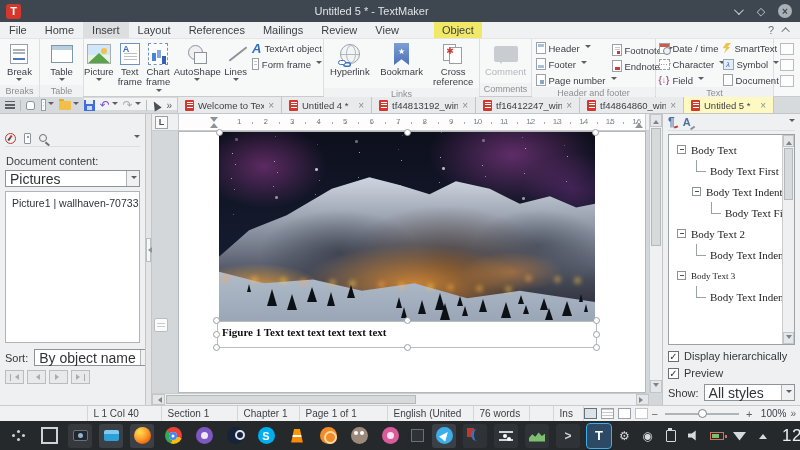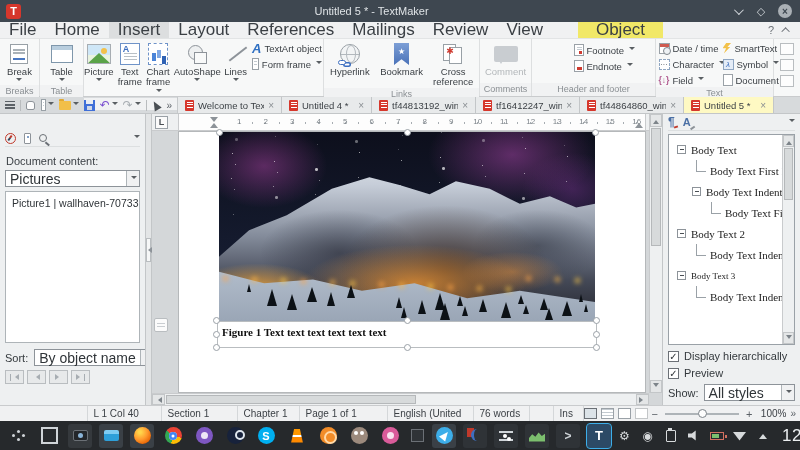--- a/index.html
+++ b/index.html
@@ -10,23 +10,23 @@
   
   #titlebar { height:22px; background:#3e4750; display:flex; align-items:center; padding:0 6px; color:#e8eaec; }
   #app-badge { width:15px; height:15px; background:#d6372c; border-radius:3px; color:#fff; font-weight:bold; font-size:11px; display:flex; align-items:center; justify-content:center; }
   #win-title { flex:1; text-align:center; font-size:11px; color:#dfe3e6; }
   .winctl { width:18px; height:16px; display:flex; align-items:center; justify-content:center; margin-left:6px; color:#cfd4d8; font-size:11px; }
   .chev-down { width:7px; height:7px; border-right:1.5px solid #cfd4d8; border-bottom:1.5px solid #cfd4d8; transform:rotate(45deg) translateY(-2px); }
   .close-circ { width:14px; height:14px; border-radius:50%; background:#aab0b5; color:#3e4750; font-size:10px; font-weight:bold; display:flex; align-items:center; justify-content:center; }
 
   
   #menubar { height:17px; background:#f0f1f2; display:flex; align-items:stretch; border-bottom:1px solid #e2e4e5; }
-  .menu-item { padding:0 9px; display:flex; align-items:center; font-size:17px; color:#3a3f44; cursor:default; }
+  .menu-item { padding:0 9px; display:flex; align-items:center; font-size:11px; color:#3a3f44; cursor:default; }
   .menu-item.active { background:#dcdedf; }
-  .menu-item.context { background:#f1e867; margin-left:26px; padding:0 18px; }
+  .menu-item.context { background:#f1e867; margin-left:26px; padding:0 8px; }
   #menu-right { margin-left:auto; display:flex; align-items:center; gap:10px; padding-right:10px; color:#6b7076; }
   .chev-up { width:6px; height:6px; border-left:1.5px solid #6b7076; border-top:1.5px solid #6b7076; transform:rotate(45deg) translateY(2px); }
 
   
   #ribbon { height:58px; background:#f7f8f8; border-bottom:1px solid #c9cbcd; display:flex; }
   .rgroup { display:flex; flex-direction:column; border-right:1px solid #dddfe0; }
   .ritems { flex:1; display:flex; align-items:flex-start; justify-content:center; padding-top:2px; }
   .rlabel { height:13px; font-size:9px; color:#8a8f93; text-align:center; line-height:12px; background:#f1f2f3; }
   .rbtn { display:flex; flex-direction:column; align-items:center; padding:1px 2px; cursor:default; }
   .rbtn .ricon { height:24px; display:flex; align-items:center; justify-content:center; }
@@ -418,20 +418,37 @@
               <div class="i-comment"></div>
             </div>
           <div class="rtext"><span>Comment</span></div>
         </div>
       </div>
       <div class="rlabel">Comments</div>
     </div>
 
     <div class="rgroup" style="width:124px">
       <div class="ritems" style="gap:2px">
+        <div class="rcol" style="width:74px">
+          <div class="rsm">
+              <span class="sm-page hdr"></span>
+              <span>Header</span>
+              <span class="caret"></span>
+            </div>
+          <div class="rsm">
+              <span class="sm-page ftr"></span>
+              <span>Footer</span>
+              <span class="caret"></span>
+            </div>
+          <div class="rsm">
+              <span class="sm-page pgn"></span>
+              <span>Page number</span>
+              <span class="caret"></span>
+            </div>
+        </div>
         <div class="rcol" style="width:46px; justify-content:flex-start; padding-top:2px">
           <div class="rsm">
               <span class="sm-page ftn"></span>
               <span>Footnote</span>
               <span class="caret"></span>
             </div>
           <div class="rsm">
               <span class="sm-page edn"></span>
               <span>Endnote</span>
               <span class="caret"></span>

